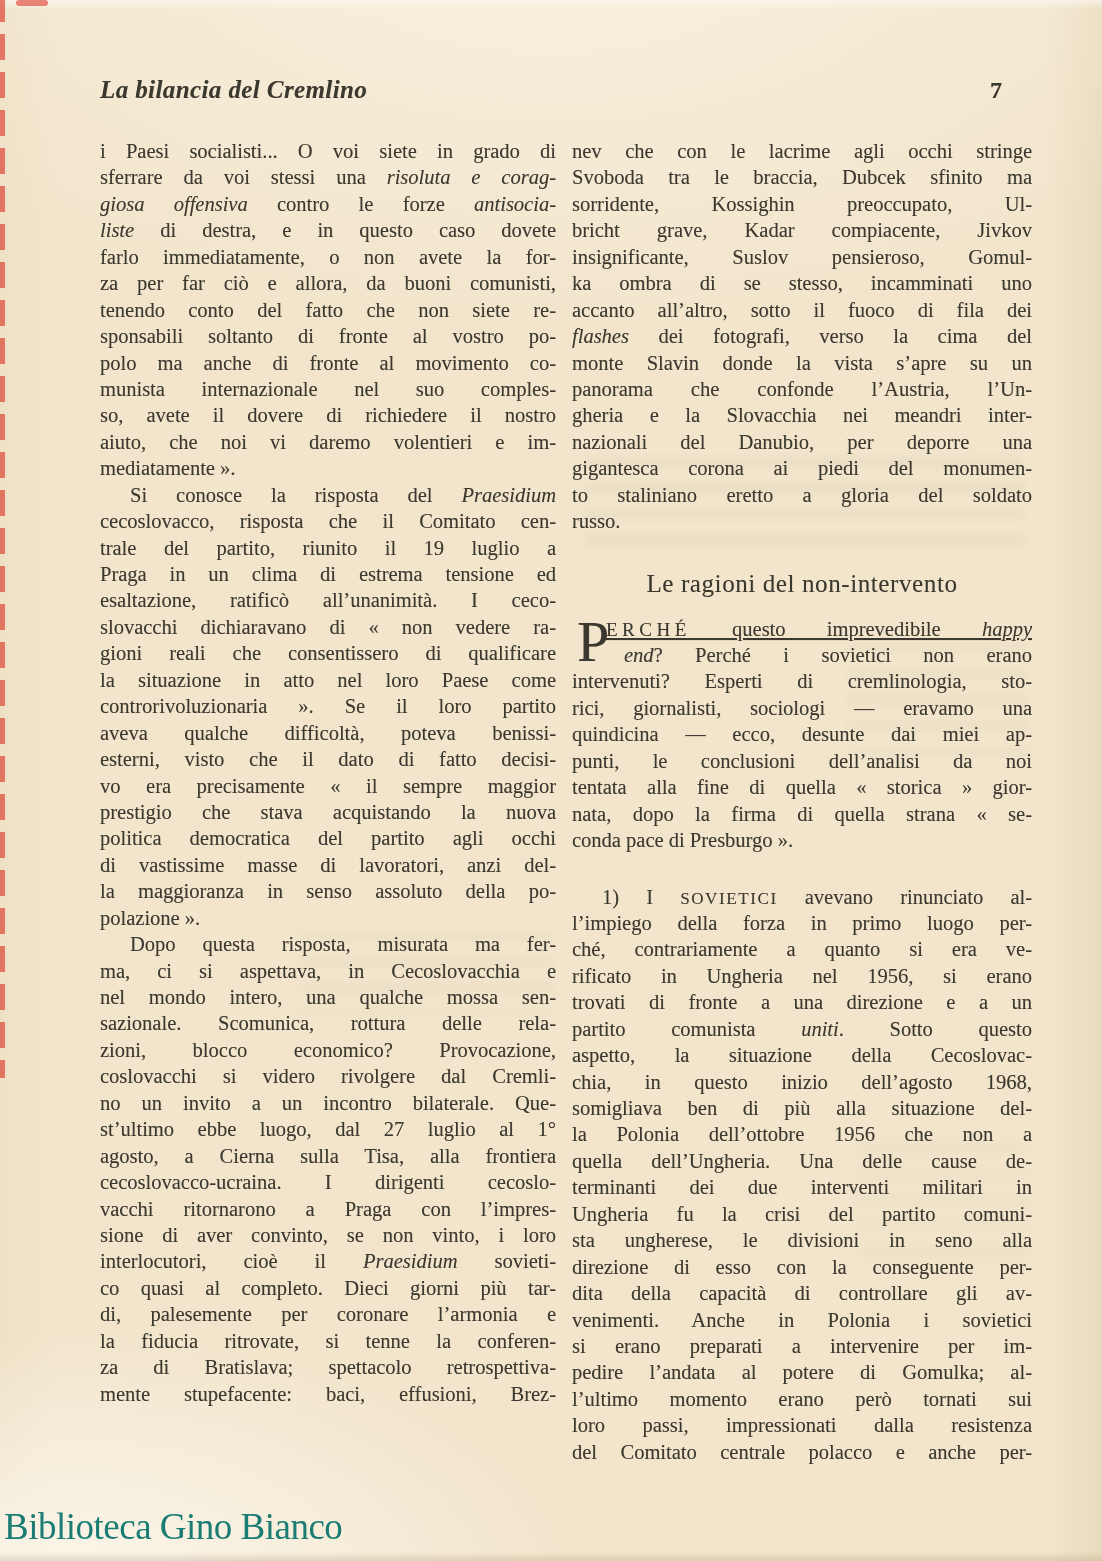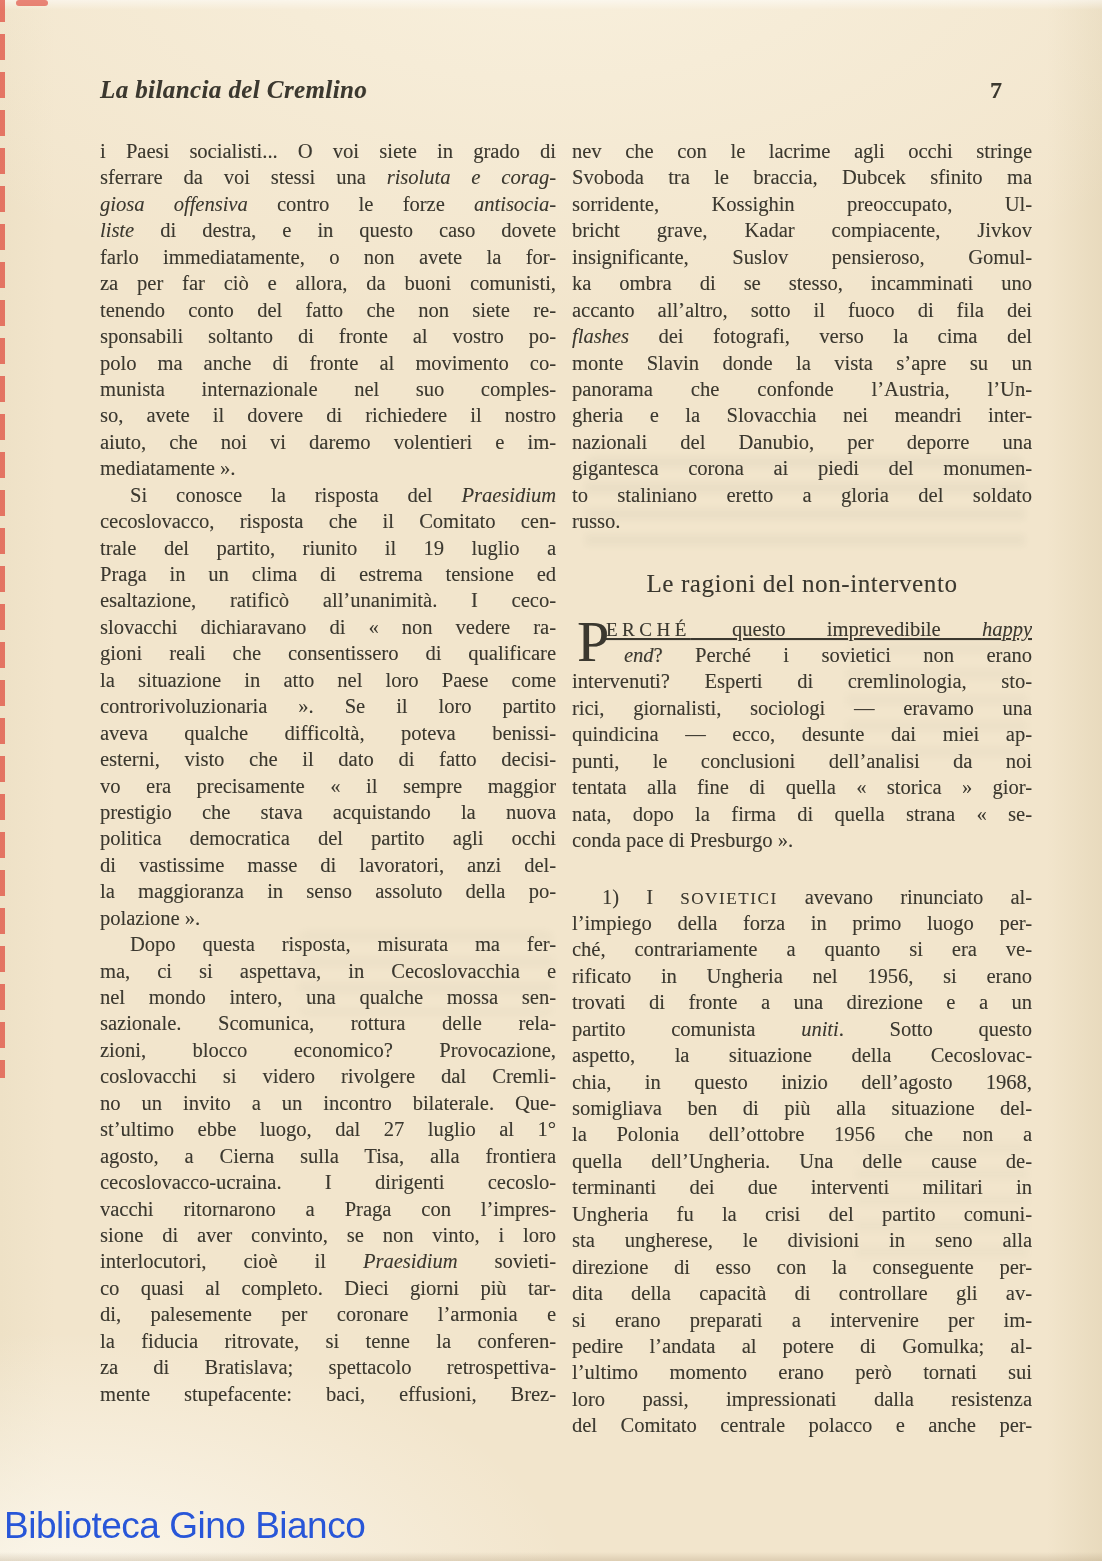--- a/index.html
+++ b/index.html
@@ -43,22 +43,22 @@
   .dc-para{position:relative;}
   .dc-para .dropcap{
     position:absolute;left:5px;top:1px;font-size:58px;line-height:49px;font-weight:500;
   }
   .dc-para .line.dc1{padding-left:34px;text-decoration:underline;}
   .dc-para .line.dc2{padding-left:52px;}
   .lead-caps{font-size:19px;letter-spacing:4.5px;}
   .para.gap-top{margin-top:30px;}
   .watermark{
     position:absolute;left:4px;top:1505px;
-    font-family:Liberation Sans, sans-serif;
-    font-size:37px;color:#1d4ed8;letter-spacing:-0.5px;opacity:0.95;
+    font-family:Liberation Serif, serif;
+    font-size:37px;color:#0f766e;letter-spacing:-0.5px;opacity:0.95;
   }
   
   .red-line{
     position:absolute;left:0;top:-4px;width:5px;height:1082px;
     background:repeating-linear-gradient(180deg, rgba(222,58,45,0.65) 0 26px, rgba(222,58,45,0) 26px 38px);
   }
   .red-dash{
     position:absolute;left:16px;top:0;width:32px;height:6px;
     background:rgba(222,58,45,0.6);border-radius:3px;
   }
@@ -185,20 +185,21 @@
         <div class="line"><span>aspetto, la situazione della Cecoslovac-</span></div>
         <div class="line"><span>chia, in questo inizio dell’agosto 1968,</span></div>
         <div class="line"><span>somigliava ben di più alla situazione del-</span></div>
         <div class="line"><span>la Polonia dell’ottobre 1956 che non a</span></div>
         <div class="line"><span>quella dell’Ungheria. Una delle cause de-</span></div>
         <div class="line"><span>terminanti dei due interventi militari in</span></div>
         <div class="line"><span>Ungheria fu la crisi del partito comuni-</span></div>
         <div class="line"><span>sta ungherese, le divisioni in seno alla</span></div>
         <div class="line"><span>direzione di esso con la conseguente per-</span></div>
         <div class="line"><span>dita della capacità di controllare gli av-</span></div>
+        <div class="line"><span>venimenti. Anche in Polonia i sovietici</span></div>
         <div class="line"><span>si erano preparati a intervenire per im-</span></div>
         <div class="line"><span>pedire l’andata al potere di Gomulka; al-</span></div>
         <div class="line"><span>l’ultimo momento erano però tornati sui</span></div>
         <div class="line"><span>loro passi, impressionati dalla resistenza</span></div>
         <div class="line"><span>del Comitato centrale polacco e anche per-</span></div>
       </div>
     </div>
 </div>
 
 <div class="watermark">Biblioteca Gino Bianco</div>

